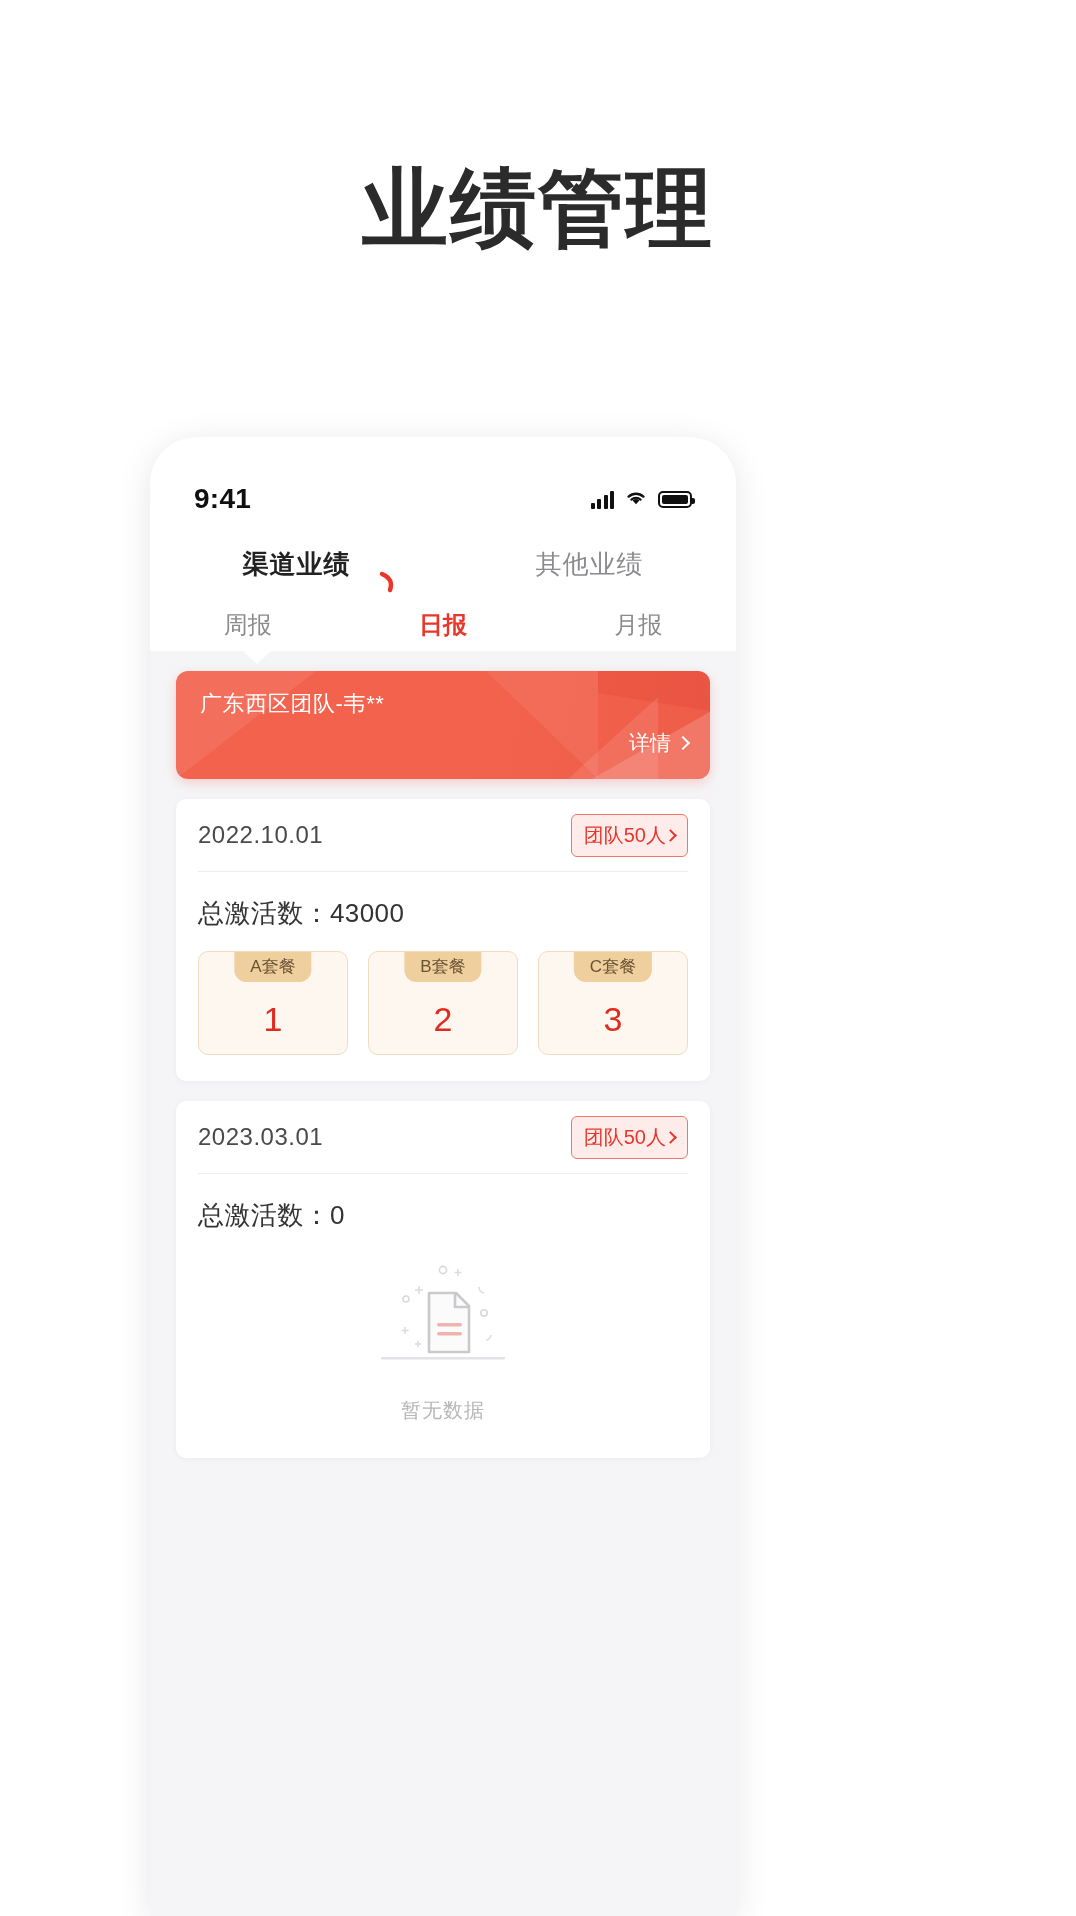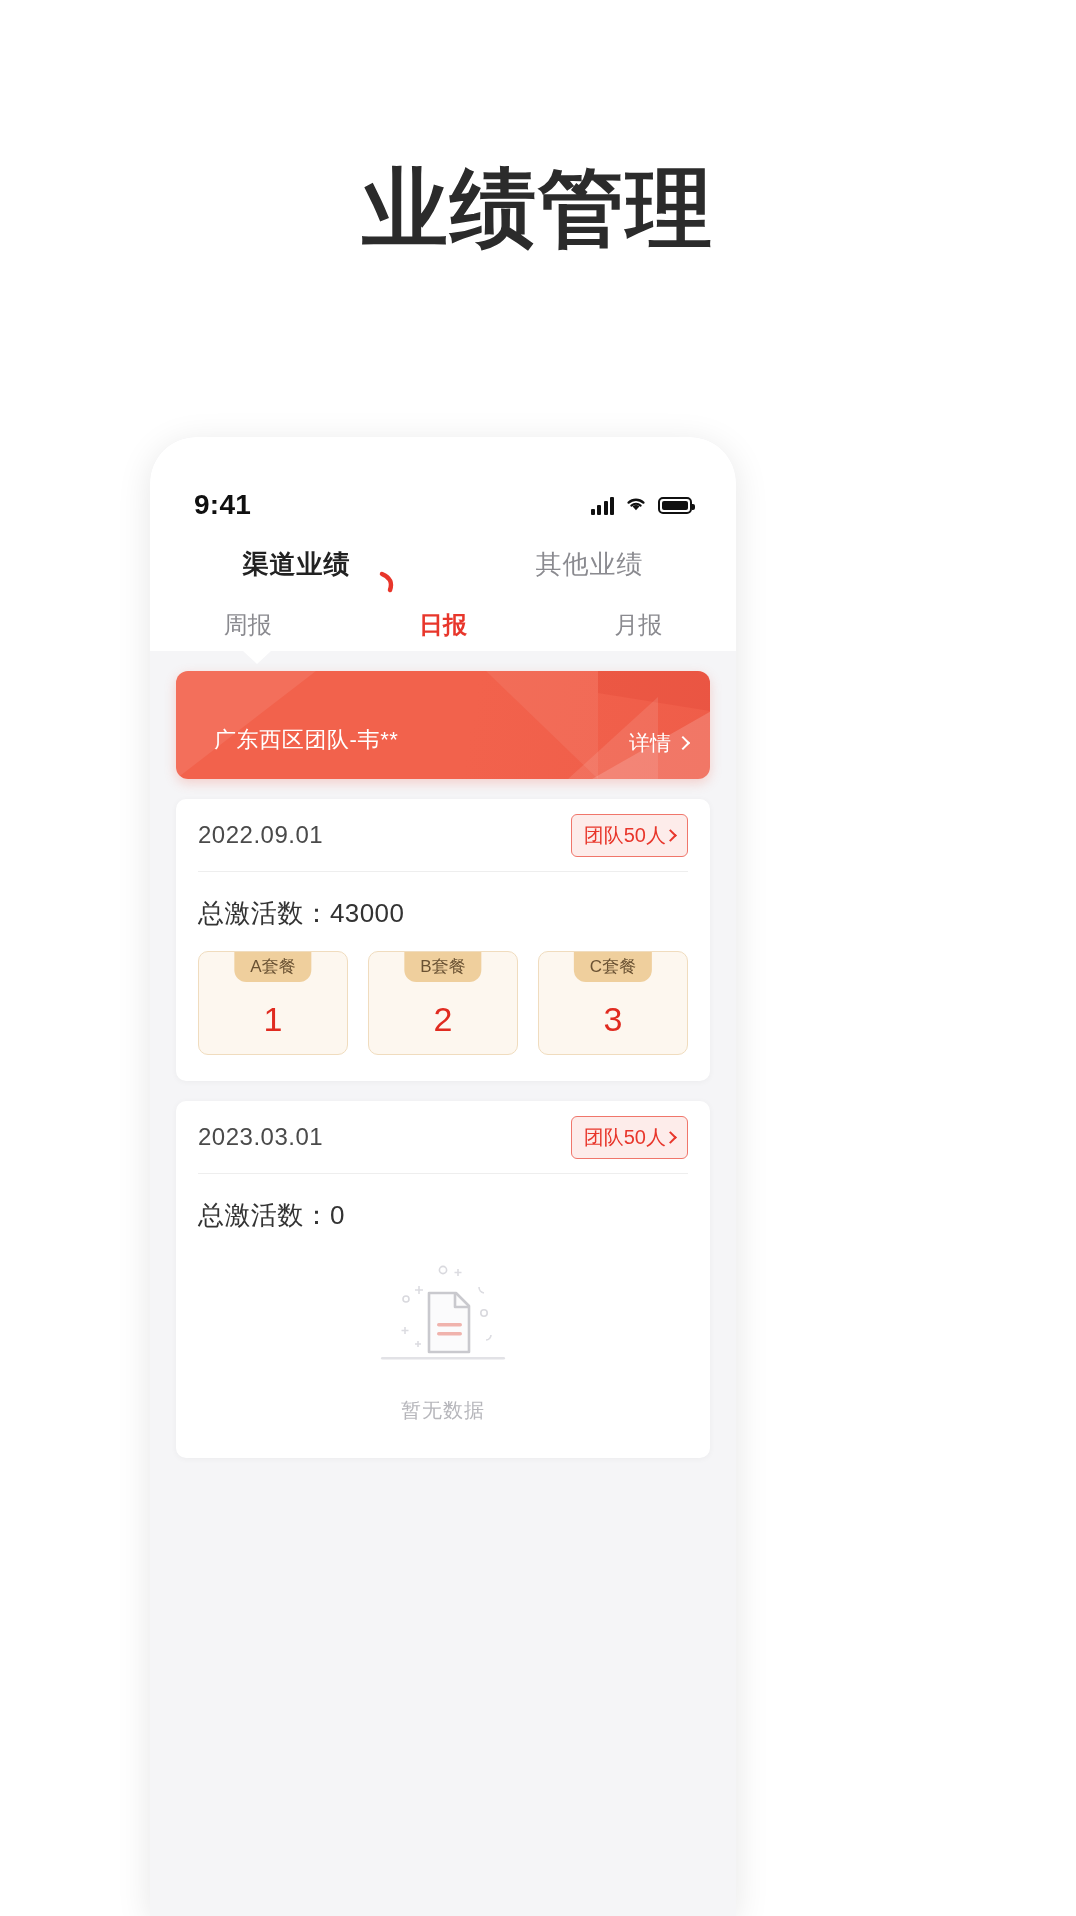--- a/index.html
+++ b/index.html
@@ -50,21 +50,21 @@
     width: 100%;
     height: 214px;
     background: #ffffff;
     border-radius: 46px 46px 0 0;
   }
 
   
   .status-bar {
     position: absolute;
     left: 0;
-    top: 48px;
+    top: 42px;
     width: 100%;
     height: 40px;
     display: flex;
     align-items: center;
     justify-content: space-between;
     padding: 0 44px;
     box-sizing: border-box;
     text-align: right;
   }
   .status-time {
@@ -238,22 +238,21 @@
   }
   .f5 {
     right: 52px; top: 26px;
     width: 90px; height: 82px;
     background: rgba(255,255,255,0.10);
     clip-path: polygon(100% 0, 100% 100%, 0 100%);
   }
   .banner-body {
     position: relative;
     z-index: 2;
-    padding: 18px 22px 0 38px;
-    margin-top: 36px;
+    padding: 18px 22px 0 24px;
   }
   .banner-name {
     font-size: 22px;
     color: #ffffff;
     letter-spacing: 0.6px;
     margin-bottom: 14px;
   }
   .banner-row {
     display: flex;
     align-items: center;
@@ -451,21 +450,21 @@
         <div class="banner-name">广东西区团队-韦**</div>
       </div>
       <div class="banner-detail">
         <span>详情</span>
         <span class="chev-white"></span>
       </div>
     </div>
 
     <div class="data-card">
       <div class="card-head">
-        <div class="card-date">2022.09.01</div>
+        <div class="card-date">2022.10.01</div>
         <div class="team-pill">
           <span>团队50人</span>
           <span class="chev-red"></span>
         </div>
       </div>
       <div class="total-row">
         <span>总激活数：</span><span>43000</span>
       </div>
       <div class="pkg-grid">
         <div class="pkg-box">

